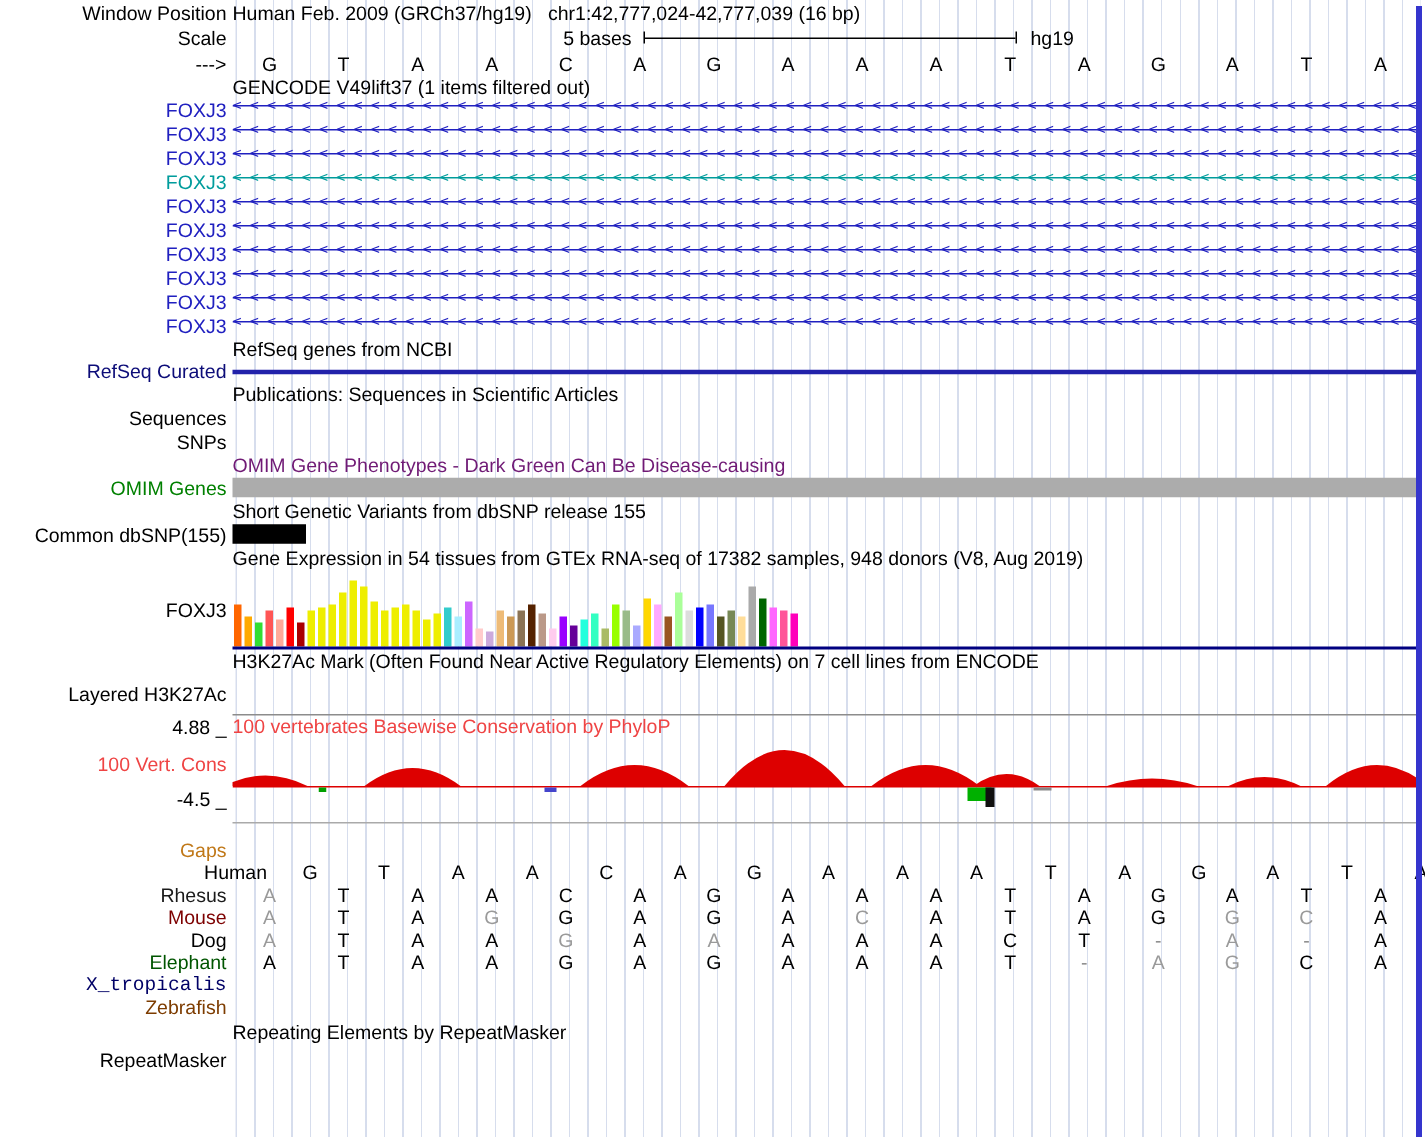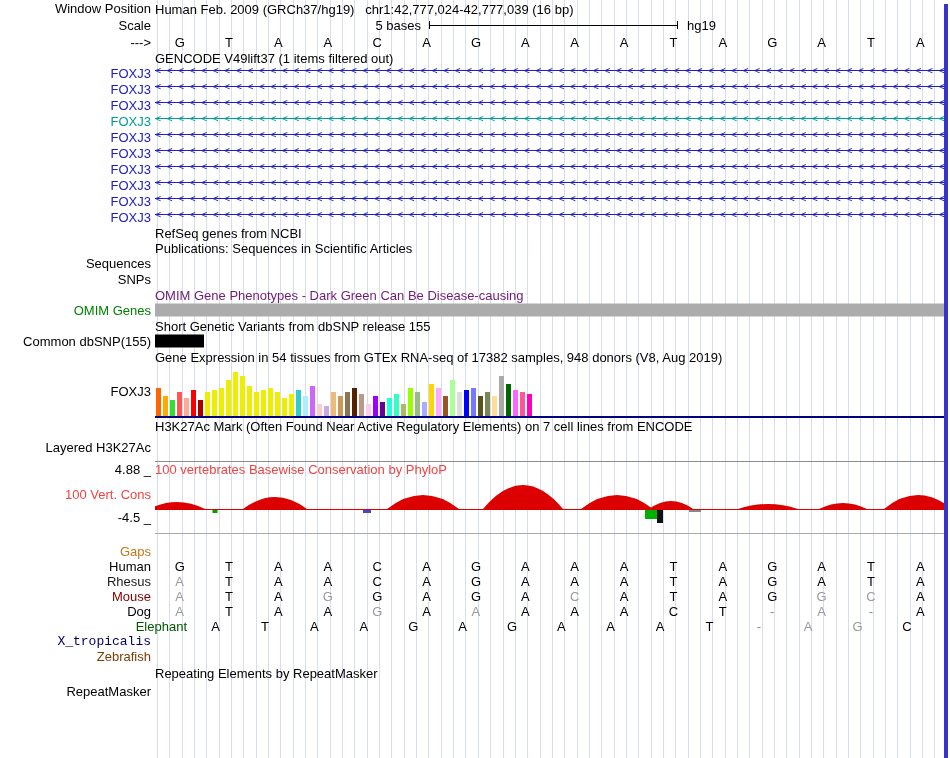--- a/index.html
+++ b/index.html
@@ -158,20 +158,26 @@
           <div class="trk">
             <div class="aline" style="color: rgb(32, 32, 192);"><div class="hl"></div><span>&lt;&lt;&lt;&lt;&lt;&lt;&lt;&lt;&lt;&lt;&lt;&lt;&lt;&lt;&lt;&lt;&lt;&lt;&lt;&lt;&lt;&lt;&lt;&lt;&lt;&lt;&lt;&lt;&lt;&lt;&lt;&lt;&lt;&lt;&lt;&lt;&lt;&lt;&lt;&lt;&lt;&lt;&lt;&lt;&lt;&lt;&lt;&lt;&lt;&lt;&lt;&lt;&lt;&lt;&lt;&lt;&lt;&lt;&lt;&lt;&lt;&lt;&lt;&lt;&lt;&lt;&lt;&lt;&lt;&lt;</span></div>
           </div>
         </div>
       </div>
 
     <div class="row h15">
       <div class="lbl"></div>
       <div class="trk">
           <div class="center">RefSeq genes from NCBI</div>
+        </div>
+    </div>
+    <div class="row h15">
+      <div class="lbl c-refseq">RefSeq Curated</div>
+      <div class="trk">
+          <div class="refseqbar"></div>
         </div>
     </div>
 
     <div class="row h16">
       <div class="lbl"></div>
       <div class="trk">
           <div class="center">Publications: Sequences in Scientific Articles</div>
         </div>
     </div>
     <div class="row h15">
@@ -325,21 +331,21 @@
       <div class="trk">
           <div class="sepline"></div>
         </div>
     </div>
 
     <div class="row h16">
       <div class="lbl c-gaps">Gaps</div>
     </div>
     <div id="multiz-rows">
         <div class="row h15">
-          <div class="lbl" style="color: rgb(0, 0, 0);">Human</div>
+          <div class="lbl" style="color: rgb(0, 0, 0); margin-left: 27px;">Human</div>
           <div class="trk seqflex">
             <span class="bcell">G</span>
             <span class="bcell">T</span>
             <span class="bcell">A</span>
             <span class="bcell">A</span>
             <span class="bcell">C</span>
             <span class="bcell">A</span>
             <span class="bcell">G</span>
             <span class="bcell">A</span>
             <span class="bcell">A</span>
@@ -409,21 +415,21 @@
             <span class="bcell">A</span>
             <span class="bcell">C</span>
             <span class="bcell">T</span>
             <span class="bcell faded mono-dash">-</span>
             <span class="bcell faded">A</span>
             <span class="bcell faded mono-dash">-</span>
             <span class="bcell">A</span>
           </div>
         </div>
         <div class="row h15">
-          <div class="lbl" style="color: rgb(0, 85, 0); margin-left: 36px;">Elephant</div>
+          <div class="lbl" style="color: rgb(0, 85, 0);">Elephant</div>
           <div class="trk seqflex">
             <span class="bcell">A</span>
             <span class="bcell">T</span>
             <span class="bcell">A</span>
             <span class="bcell">A</span>
             <span class="bcell">G</span>
             <span class="bcell">A</span>
             <span class="bcell">G</span>
             <span class="bcell">A</span>
             <span class="bcell">A</span>

